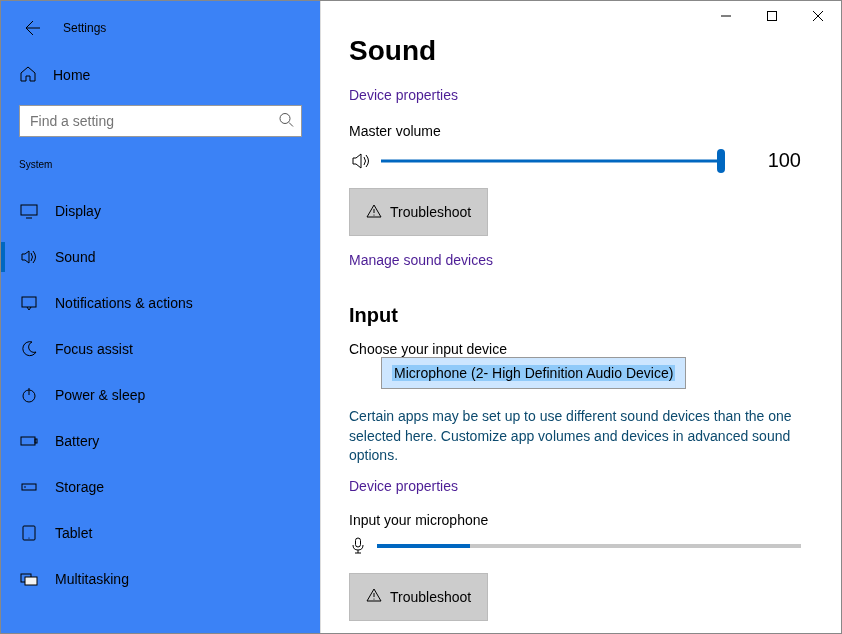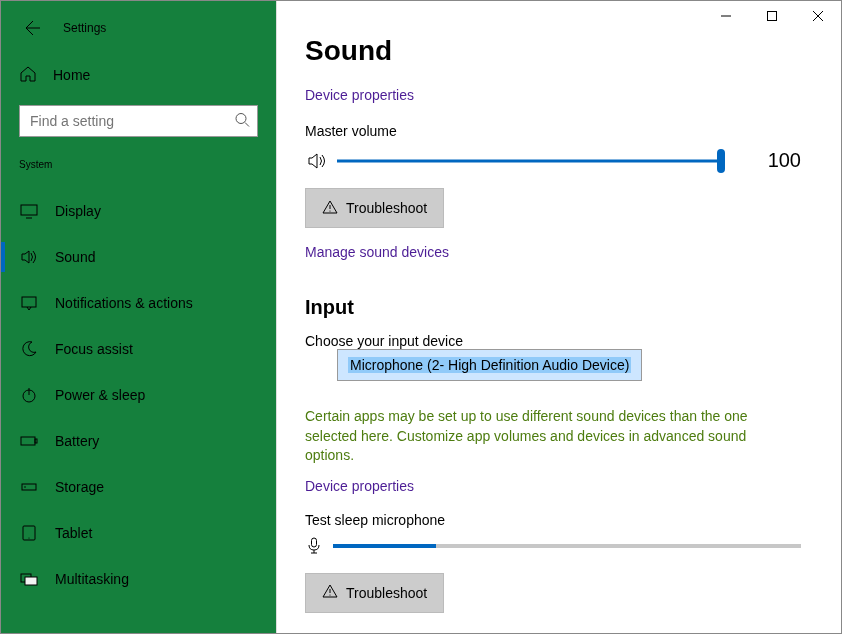--- a/index.html
+++ b/index.html
@@ -1,18 +1,18 @@
 <!DOCTYPE html>
 <html><head>
   <meta charset="utf-8">
   <style>
     * { margin: 0; padding: 0; box-sizing: border-box; }
     body { font-family: "Segoe UI", -apple-system, sans-serif; font-size: 14px; color: #000; background: #fff; width: 842px; height: 634px; overflow: hidden; border: 1px solid #888; }
     .window { display: flex; height: 100%; }
-    .sidebar { width: 276px; background: #15803d; padding-top: 8px; border-right: 1px solid #ddd; }
+    .sidebar { width: 320px; background: #3b82f6; padding-top: 8px; border-right: 1px solid #ddd; }
     .main { flex: 1; padding: 20px 40px 0 28px; overflow: hidden; background: #fff; position: relative; }
     .titlebar { display: flex; align-items: center; height: 38px; padding-left: 18px; }
     .back-btn { width: 28px; height: 28px; display: flex; align-items: center; justify-content: center; cursor: pointer; }
     .title { font-size: 12px; margin-left: 16px; }
     .win-controls { position: absolute; top: 0; right: 0; display: flex; }
     .win-ctl { width: 46px; height: 30px; display: flex; align-items: center; justify-content: center; cursor: pointer; }
     .home-row { display: flex; align-items: center; height: 40px; padding-left: 18px; margin-top: 8px; cursor: pointer; }
     .home-label { margin-left: 16px; font-size: 14px; }
     .search-wrap { margin: 10px 18px 6px 18px; position: relative; border-radius: 15px; }
     .search-input { width: 100%; height: 32px; border: 1px solid #999; background: #fff; padding: 0 34px 0 10px; font-size: 14px; font-family: inherit; outline: none; }
@@ -26,27 +26,27 @@
     .page-title { font-size: 28px; font-weight: 600; margin: 14px 0 20px 0; }
     .link { color: #4c1d95; font-size: 14px; cursor: pointer; display: inline-block; }
     .section-text { font-size: 14px; margin-top: 20px; margin-bottom: 8px; }
     .slider-row { display: flex; align-items: center; margin-top: 10px; margin-bottom: 16px; }
     .slider-icon { width: 24px; display: flex; align-items: center; justify-content: center; }
     .slider-track { position: relative; flex: 1; height: 16px; margin-left: 8px; margin-right: 40px; }
     .slider-bar { position: absolute; top: 50%; transform: translateY(-50%); height: 2px; width: 100%; background: #999; }
     .slider-fill { position: absolute; top: 50%; transform: translateY(-50%); height: 3px; background: #0067c0; }
     .slider-thumb { position: absolute; top: 50%; width: 8px; height: 24px; border-radius: 4px; background: #0067c0; transform: translate(-50%, -50%); }
     .slider-value { font-size: 20px; min-width: 40px; text-align: right; }
-    .btn { display: inline-flex; align-items: center; height: 40px; padding: 0 16px; background: #ccc; border: 1px solid #bbb; font-size: 14px; cursor: pointer; }
+    .btn { display: inline-flex; align-items: center; height: 48px; padding: 0 16px; background: #ccc; border: 1px solid #bbb; font-size: 14px; cursor: pointer; }
     .btn .warn-icon { margin-right: 8px; }
     .h2 { font-size: 20px; font-weight: 600; margin-top: 36px; margin-bottom: 14px; }
     .label-small { font-size: 14px; }
     .select-like { border: 1px solid #999; padding: 7px 10px; font-size: 14px; background: #cde6ff; display: inline-block; min-width: 300px; cursor: pointer; margin-left: 32px; }
     .select-highlight { background: #90caf9; display: inline-block; padding: 0 2px; }
-    .help-text { color: #4d7c0f; font-size: 14px; margin-top: 26px; line-height: 1.4; max-width: 450px; }
+    .help-text { color: #0c4a6e; font-size: 14px; margin-top: 18px; line-height: 1.4; max-width: 450px; }
     .mic-row { display: flex; align-items: center; margin-top: 6px; margin-bottom: 16px; }
     .mic-bar-track { position: relative; flex: 1; height: 4px; background: #c7c7c7; margin-left: 10px; }
     .mic-bar-fill { position: absolute; left: 0; top: 0; bottom: 0; background: #0067c0; }
   </style>
 </head>
 <body>
 
 <div class="window">
   <div class="sidebar">
     <div class="titlebar">
@@ -213,21 +213,21 @@
 
     <div class="h2">Input</div>
     <div class="label-small">Choose your input device</div>
     <div class="select-like">
       <span class="select-highlight">Microphone (2- High Definition Audio Device)</span>
     </div>
     <div class="help-text">Certain apps may be set up to use different sound devices than the one selected here. Customize app volumes and devices in advanced sound options.</div>
 
     <div style="margin-top:12px;"><span class="link">Device properties</span></div>
 
-    <div class="section-text" style="margin-top:18px;">Test sleep microphone</div>
+    <div class="section-text" style="margin-top:18px;">Input your microphone</div>
     <div class="mic-row">
       <span>
         <svg width="18" height="18" viewBox="0 0 18 18">
             <rect x="6.5" y="2" width="5" height="9" rx="2.5" stroke="#000" fill="none"></rect>
             <path d="M4 9 Q4 14 9 14 Q14 14 14 9" stroke="#000" fill="none"></path>
             <line x1="9" y1="14" x2="9" y2="17" stroke="#000"></line>
             <line x1="6" y1="17" x2="12" y2="17" stroke="#000"></line>
           </svg>
       </span>
       <div class="mic-bar-track">

